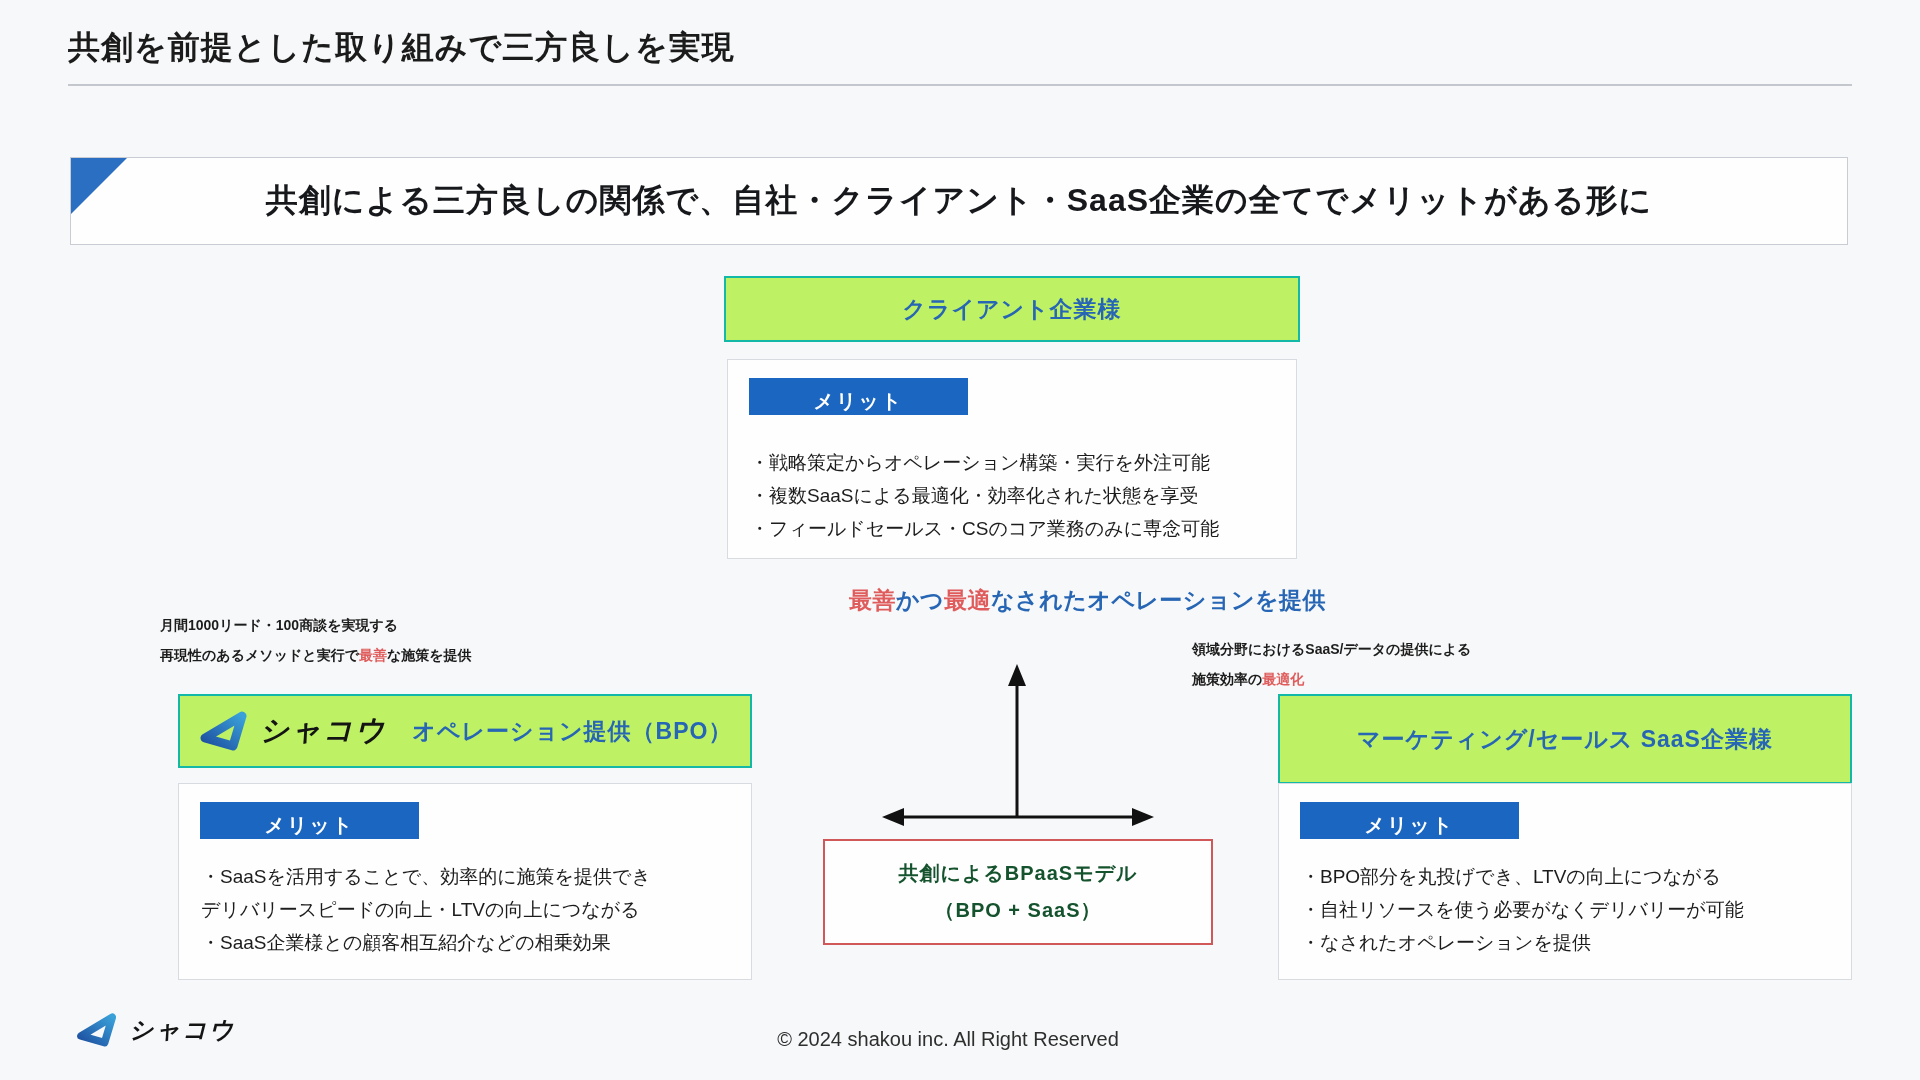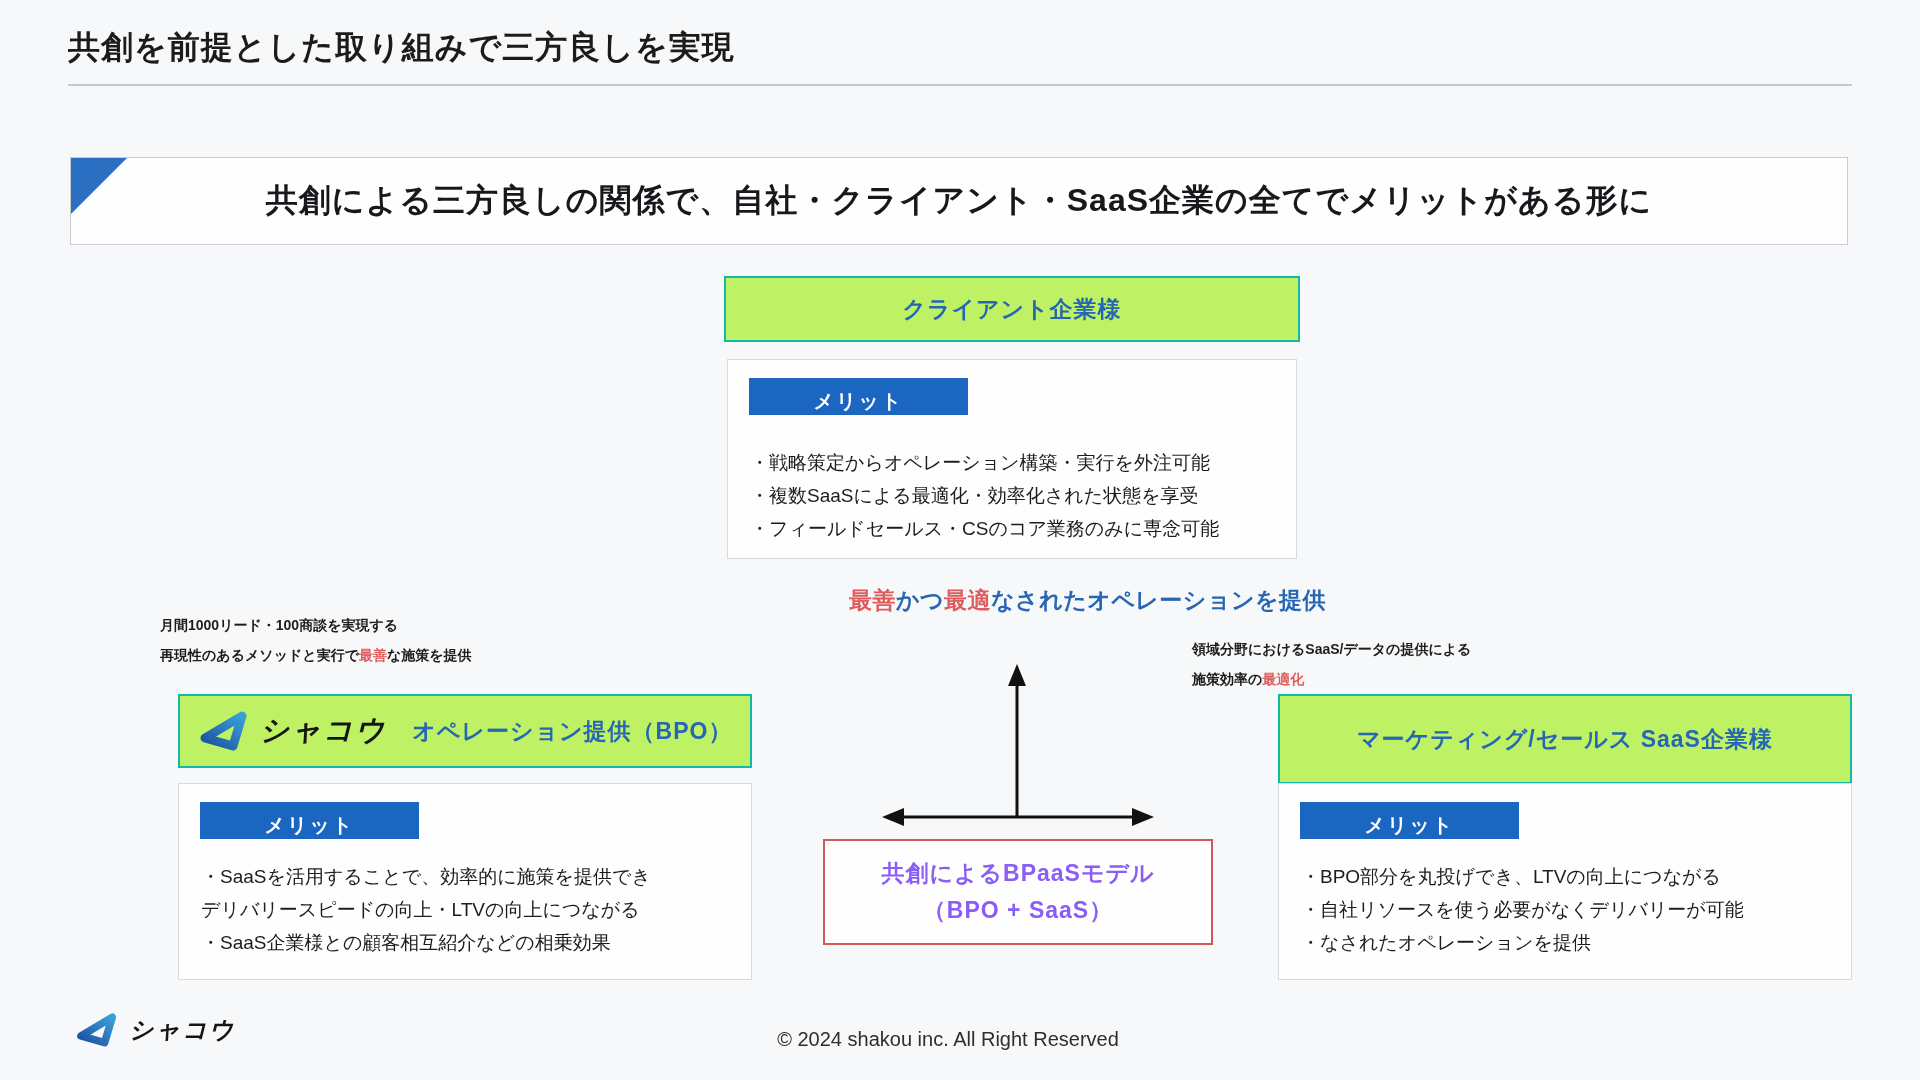--- a/index.html
+++ b/index.html
@@ -77,21 +77,21 @@
   .logo-word-small{font-size:24px;}
 
   .arrow-svg{left:880px;top:660px;}
 
   .bpaas-box{
     left:823px;top:839px;width:390px;height:106px;background:#fefefe;
     border:2px solid #d05858;box-sizing:border-box;
     display:flex;flex-direction:column;align-items:center;justify-content:center;
     text-align:center;
   }
-  .bpaas-box div{font-size:23px;font-weight:bold;color:#8b5cf6;line-height:37px;letter-spacing:1px;}
+  .bpaas-box div{font-size:20px;font-weight:bold;color:#14532d;line-height:37px;letter-spacing:1px;}
 
   .footer-logo{left:75px;top:1012px;}
   .copyright{
     left:0;top:1028px;width:1896px;text-align:center;
     font-size:20px;color:#2e2e2e;
   }
 </style>
 </head>
 <body>
 

